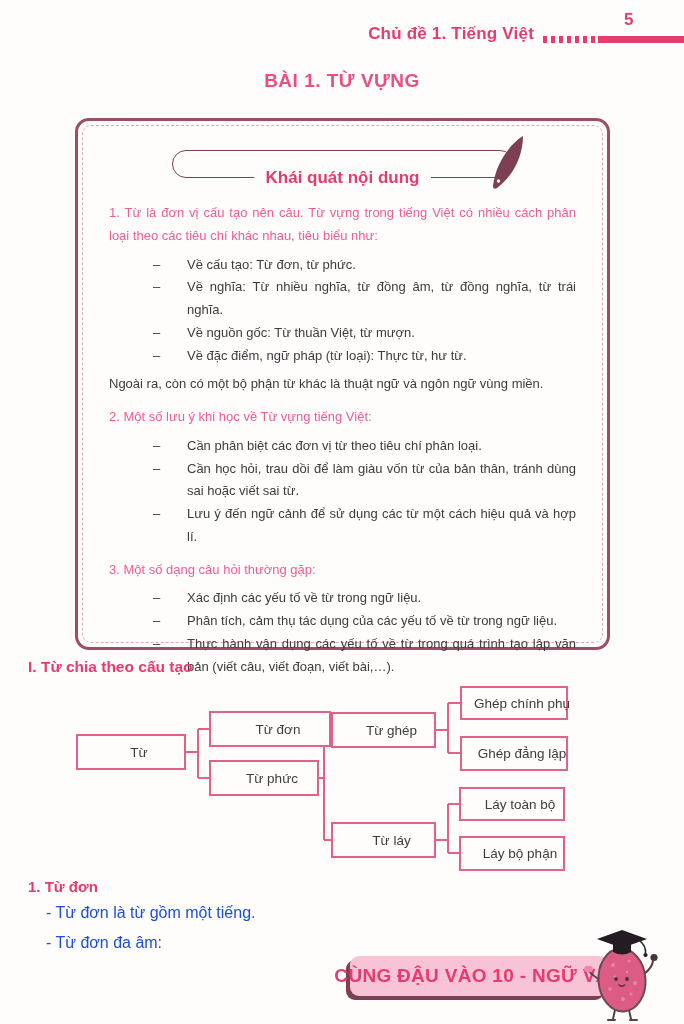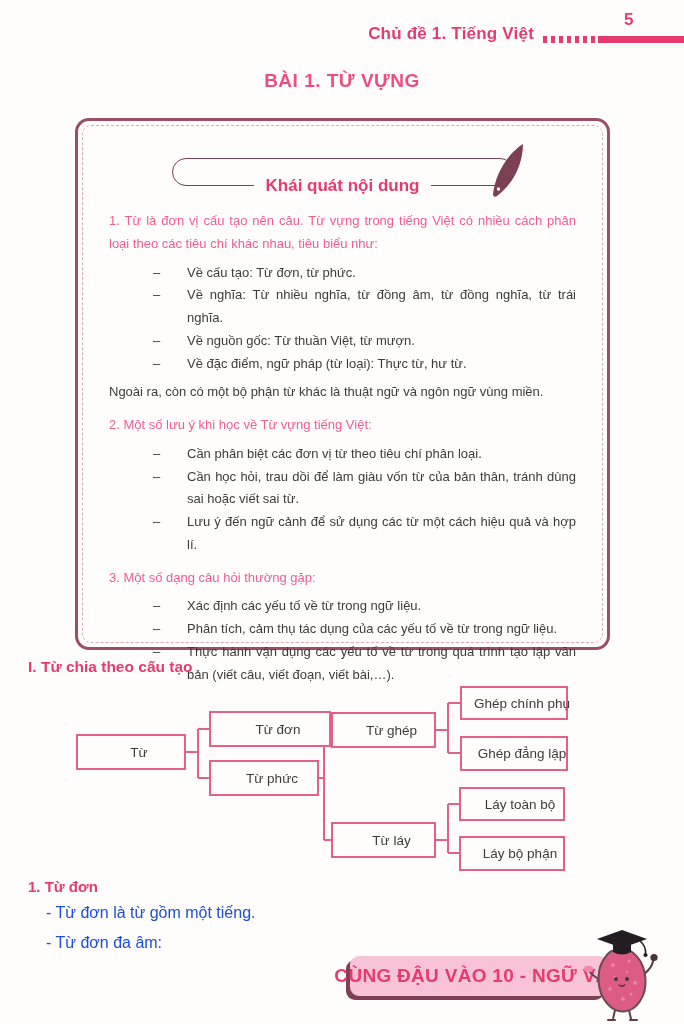--- a/index.html
+++ b/index.html
@@ -32,21 +32,21 @@
   
   .overview-box{
     position:absolute;left:75px;top:118px;width:535px;height:532px;
     border:3px solid #9b4f67;border-radius:14px;background:#fefdfc;box-sizing:border-box;
   }
   .overview-inner{
     position:absolute;inset:4px;border:1.5px dashed #d9abbc;border-radius:9px;
     padding:24px 26px 0 26px;box-sizing:border-box;
   }
   .capsule{
-    position:relative;width:340px;height:26px;margin:8px auto 24px auto;
+    position:relative;width:340px;height:26px;margin:0 auto 24px auto;
     border:1.6px solid #7c3f53;border-radius:15px;
   }
   .capsule-title{
     position:absolute;left:50%;bottom:-11px;transform:translateX(-50%);
     background:#fefdfc;padding:0 12px;white-space:nowrap;
     font-size:17px;font-weight:bold;color:#e73a6e;
   }
   .pen-icon{position:absolute;right:-14px;top:-17px;}
   .ov-intro{
     margin:10px 0 6px 0;font-size:13px;line-height:1.75;color:#f05c93;

